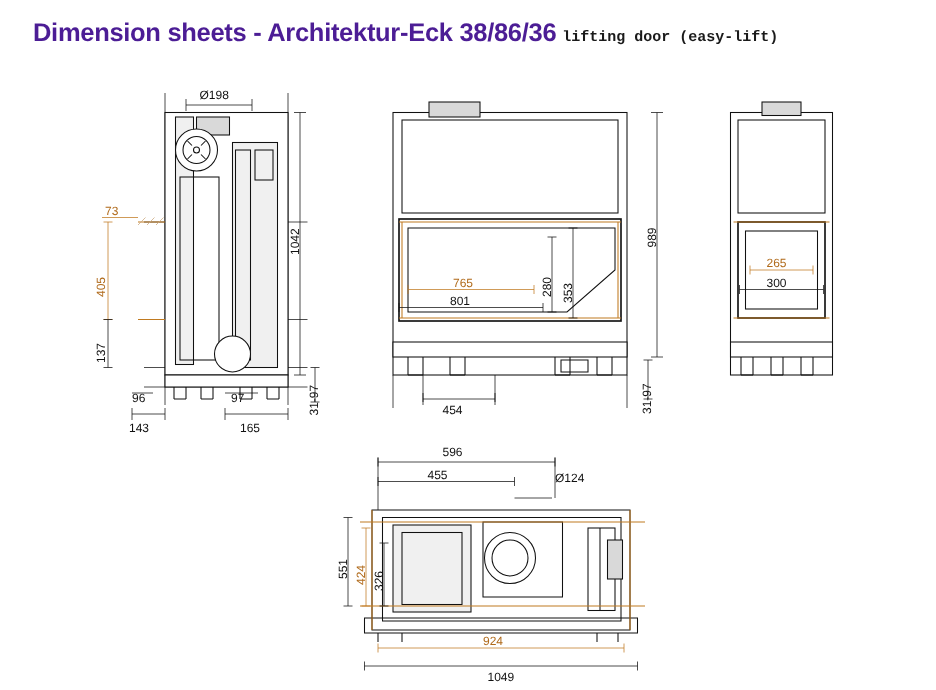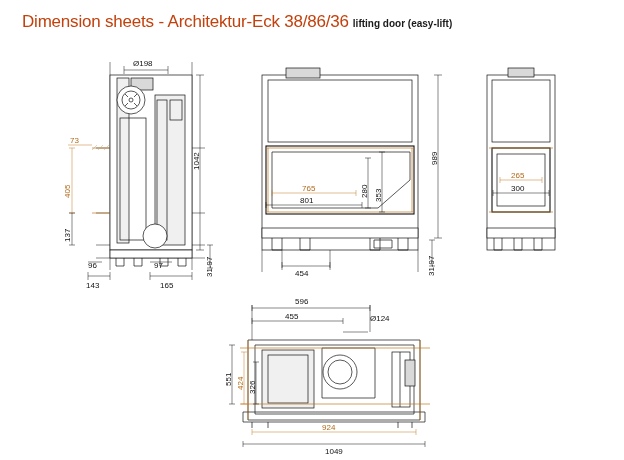--- a/index.html
+++ b/index.html
@@ -16,30 +16,31 @@
     overflow: hidden;
   }
   #title-bar {
     position: absolute;
     left: 22px;
     top: 12px;
     white-space: nowrap;
   }
   #title-main {
     font-size: 17px;
-    font-weight: normal;
-    color: #c2410c;
+    font-weight: bold;
+    color: #4c1d95;
     letter-spacing: -0.2px;
     margin-top: 48px;
   }
   #title-sub {
     font-size: 10px;
     font-weight: bold;
     color: #1a1a1a;
     margin-left: 4px;
+    font-family: Liberation Mono, monospace;
   }
   svg#drawing {
     position: absolute;
     left: 0;
     top: 0;
     width: 624px;
     height: 460px;
   }
   .dim-txt {
     font-family: "Liberation Sans", sans-serif;

